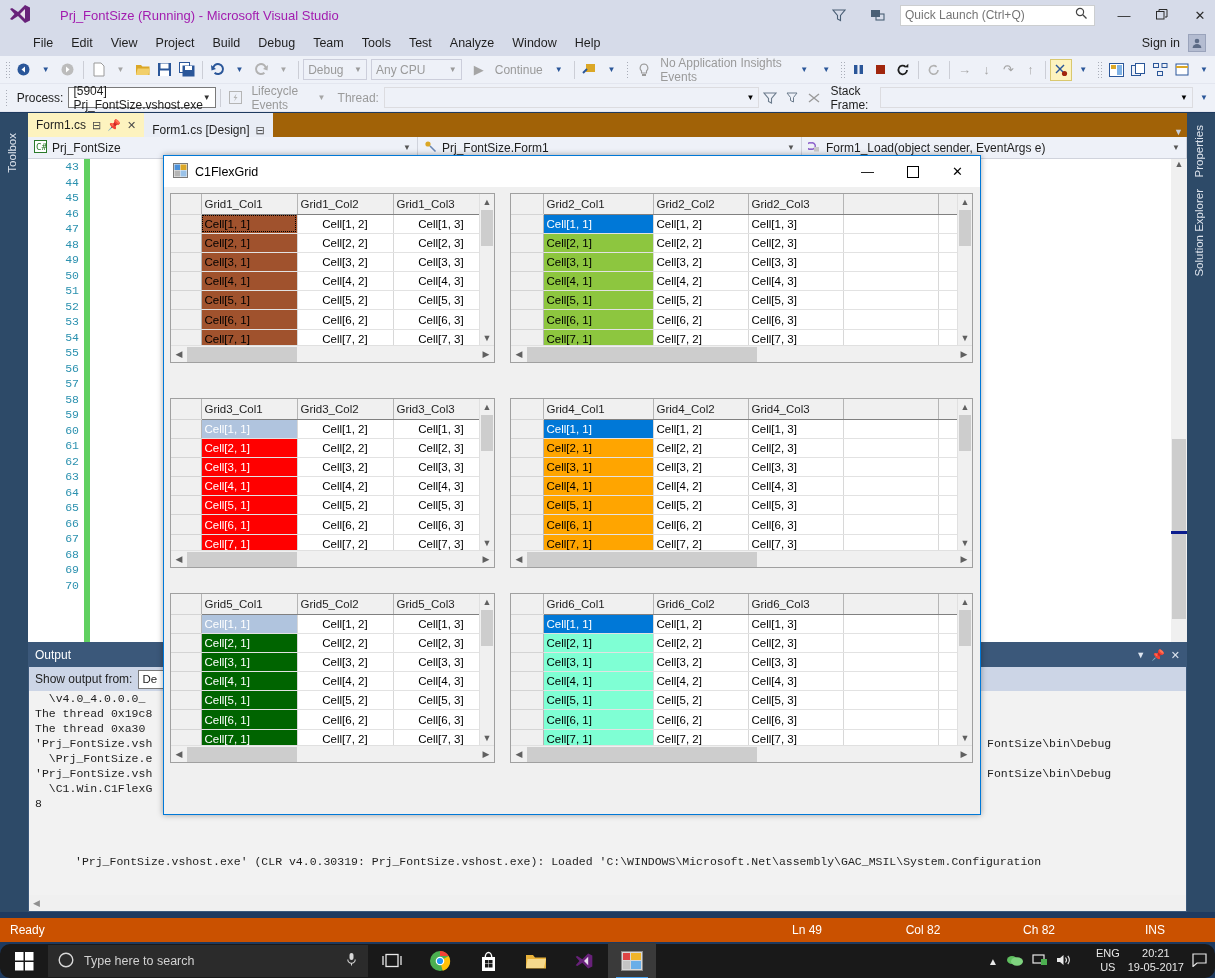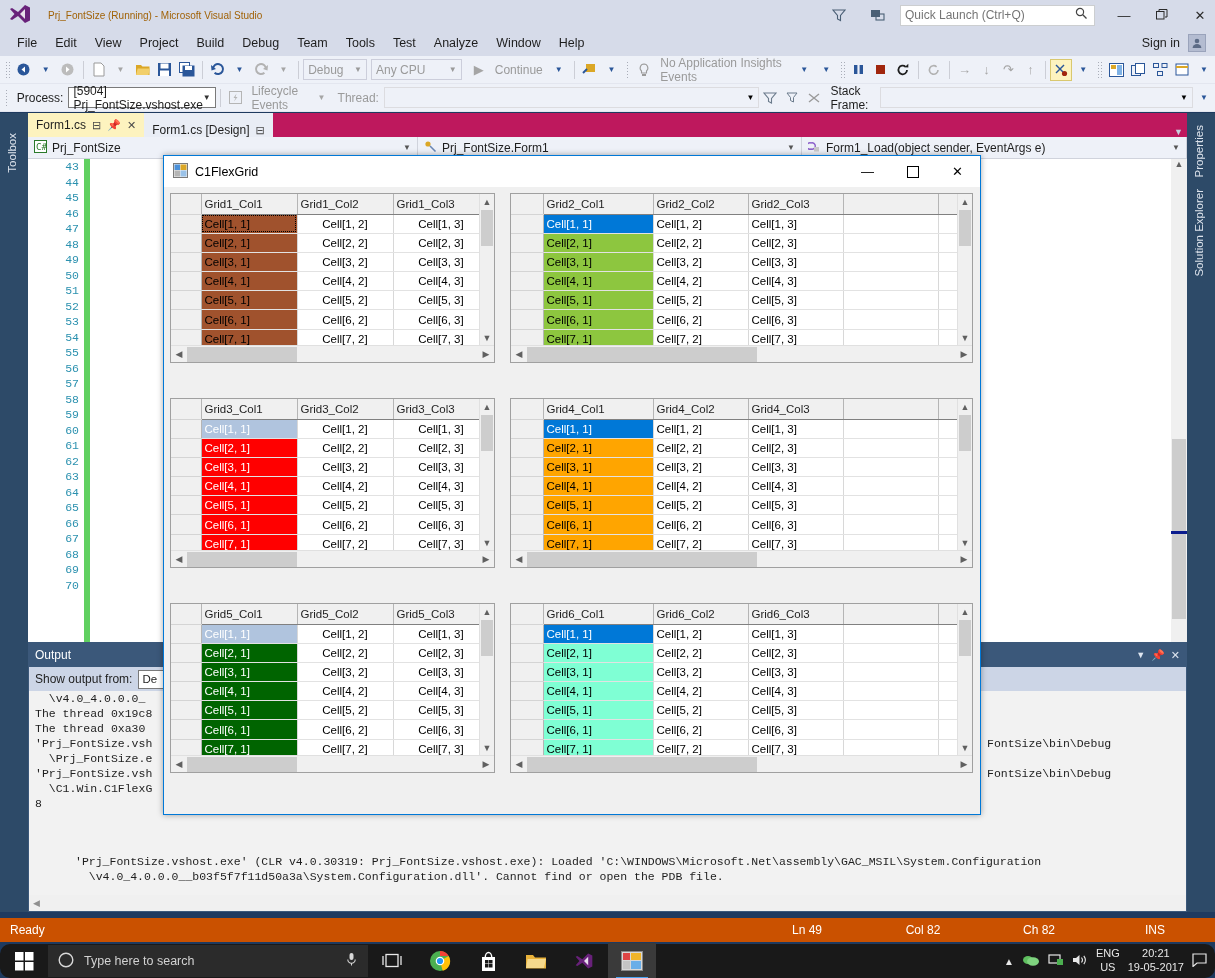--- a/index.html
+++ b/index.html
@@ -11,38 +11,38 @@
     background: #1e3a5f;
     position: relative;
   }
   
   .vs-titlebar {
     height: 30px; background: #d6dbe9; display: flex; align-items: center;
     position: relative;
   }
   .vs-logo { width: 26px; height: 22px; margin-left: 8px; position: relative; }
   .vs-logo svg { display:block; }
-  .vs-title-text { font-size: 10px; color: #a16207; margin-left: 14px; }
+  .vs-title-text { font-size: 13px; color: #a21caf; margin-left: 26px; }
   .vs-title-right { position: absolute; right: 0; top: 0; height: 30px; display: flex; align-items: center; gap: 8px; }
   .tb-icon { width: 30px; height: 30px; display: flex; align-items: center; justify-content: center; color: #3a4f63; }
   .quicklaunch {
     width: 195px; height: 21px; background: #fff; border: 1px solid #ccced0;
     display: flex; align-items: center; padding: 0 4px; margin-right: 6px;
   }
   .quicklaunch input {
     border: none; outline: none; width: 170px; font-size: 12px;
     color: #6d6d6d; font-family: "Liberation Sans", sans-serif; background: transparent;
   }
   .ql-search { color: #4a4a4a; font-size: 13px; }
   .win-btn { width: 30px; height: 30px; display: flex; align-items: center; justify-content: center; font-size: 13px; color: #2b2b2b; }
 
   
   .vs-menubar {
     height: 26px; background: #d6dbe9; display: flex; align-items: center;
-    padding-left: 8px; position: relative;
+    padding-left: 24px; position: relative;
   }
   .menu-item { padding: 3px 9px; font-size: 12.5px; color: #1e1e1e; }
   .menu-right { position: absolute; right: 4px; top: 0; height: 26px; display: flex; align-items: center; }
   .signin { font-size: 12.5px; color: #1e1e1e; padding-right: 8px; }
   .acct-icon {
     width: 18px; height: 18px; background: #b4bcd1; border: 1px solid #9aa3bb;
     display: flex; align-items: center; justify-content: center; margin-right: 5px;
   }
 
   
@@ -84,21 +84,21 @@
   .leftbar {
     position: absolute; left: 0; top: 0; width: 28px; bottom: 0; background: #2d4a68;
     color: #dde3ec; }
   .vertlabel {
     writing-mode: vertical-rl; text-orientation: mixed; transform: rotate(180deg);
     font-size: 11.5px; padding: 6px 0; white-space: nowrap;
   }
   .rightbar { position: absolute; right: 0; top: 0; width: 28px; bottom: 0; background: #2d4a68; color: #dde3ec; }
 
   
-  .tabstrip { position: absolute; left: 28px; right: 28px; top: 0; height: 24px; background: #be185d; display: flex; align-items: flex-end; }
+  .tabstrip { position: absolute; left: 28px; right: 28px; top: 0; height: 24px; background: #a16207; display: flex; align-items: flex-end; }
   .tab {
     height: 24px; display: flex; align-items: center; padding: 0 8px; font-size: 12px; gap: 6px;
   }
   .tab.active { background: #fdf3bf; color: #1e1e1e; }
   .tab.inactive { background: #e9edf5; color: #1e1e1e; align-items: flex-end; }
   .tab .pinx { font-size: 11px; color: #4a4a4a; }
   .tabstrip-right { margin-left: auto; color: #c6cfdd; font-size: 9px; padding-right: 4px; }
 
   .editor-host { position: absolute; left: 28px; right: 28px; top: 24px; bottom: 0; background: #fff; }
   .navbar {
@@ -148,21 +148,21 @@
   .start-btn { width: 48px; height: 36px; display: flex; align-items: center; justify-content: center; }
   .tb-search {
     width: 320px; height: 32px; background: #2b2b2b; display: flex; align-items: center;
     padding: 0 10px; gap: 10px; color: #d2d2d2; font-size: 12.5px;
   }
   .tb-app { width: 48px; height: 36px; display: flex; align-items: center; justify-content: center; position: relative; }
   .tb-app.active { background: #3a3a3a; }
   .tb-app .underline { position: absolute; bottom: 0; left: 8px; right: 8px; height: 2px; background: #4aa3f0; }
   .tray { margin-left: auto; display: flex; align-items: center; gap: 8px; padding-right: 8px; color: #e8e8e8; font-size: 11px; }
   .tray-clock { text-align: center; line-height: 1.25; font-size: 11px; }
-  .tray-lang { text-align: center; line-height: 1.25; font-size: 11px; }
+  .tray-lang { text-align: center; line-height: 1.25; font-size: 11px; margin-left: 16px; }
 
   
   .dialog {
     position: absolute; left: 163px; top: 155px; width: 818px; height: 660px;
     background: #0ea5e9; border: 1px solid #0078d7; box-shadow: 0 0 6px rgba(0,0,0,.35);
   }
   .dlg-title { height: 31px; background: #fff; display: flex; align-items: center; padding-left: 9px; }
   .dlg-title-text { font-size: 12.5px; color: #000; margin-left: 7px; }
   .dlg-btns { margin-left: auto; display: flex; height: 31px; }
   .dlg-btn { width: 45px; height: 31px; display: flex; align-items: center; justify-content: center; font-size: 13px; color: #000; }
@@ -598,21 +598,20 @@
         <div class="outline">The thread 0xa30</div>
         <div class="outline">'Prj_FontSize.vsh</div>
         <div class="outline">  \Prj_FontSize.e</div>
         <div class="outline">'Prj_FontSize.vsh</div>
         <div class="outline">  \C1.Win.C1FlexG</div>
         <div class="outline"></div>
         <div class="outline">8</div>
         <div class="outline" style="position: absolute; left: 952px; top: 45px;">FontSize\bin\Debug</div>
         <div class="outline" style="position: absolute; left: 952px; top: 75px;">FontSize\bin\Debug</div>
         <div class="outline" style="position: absolute; left: 40px; top: 163px;">'Prj_FontSize.vshost.exe' (CLR v4.0.30319: Prj_FontSize.vshost.exe): Loaded 'C:\WINDOWS\Microsoft.Net\assembly\GAC_MSIL\System.Configuration</div>
-        <div class="outline" style="position: absolute; left: 40px; top: 178px;">  \v4.0_4.0.0.0__b03f5f7f11d50a3a\System.Configuration.dll'. Cannot find or open the PDB file.</div>
       </div>
     <div class="out-footscroll">
       <span style="font-size:9px;color:#909090;padding-left:4px">◀</span>
     </div>
   </div>
 
 </div>
 
 <div class="dialog">
   <div class="dlg-title">
@@ -990,21 +989,21 @@
           </div>
           <div class="fg-hscroll">
             <span class="hs-arrow">◀</span>
             <div class="hs-track">
               <div class="hs-thumb" style="width:230px"></div>
             </div>
             <span class="hs-arrow">▶</span>
           </div>
         </div>
       </div>
-      <div class="grid-row" style="margin-top: 35px;">
+      <div class="grid-row" style="margin-top: 25px;">
         <div class="fgrid">
           <div class="fg-scrollport">
             <table class="fg">
               <colgroup>
                 <col style="width: 30px;">
                 <col style="width: 96px;">
                 <col style="width: 96px;">
                 <col style="width: 96px;">
               </colgroup>
               <thead>

